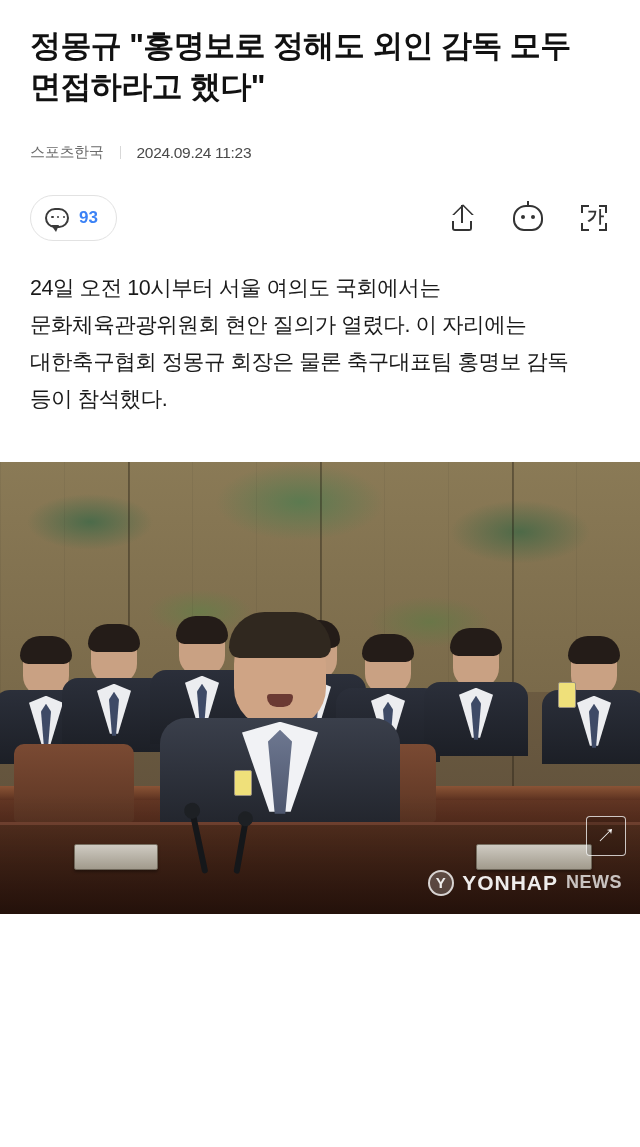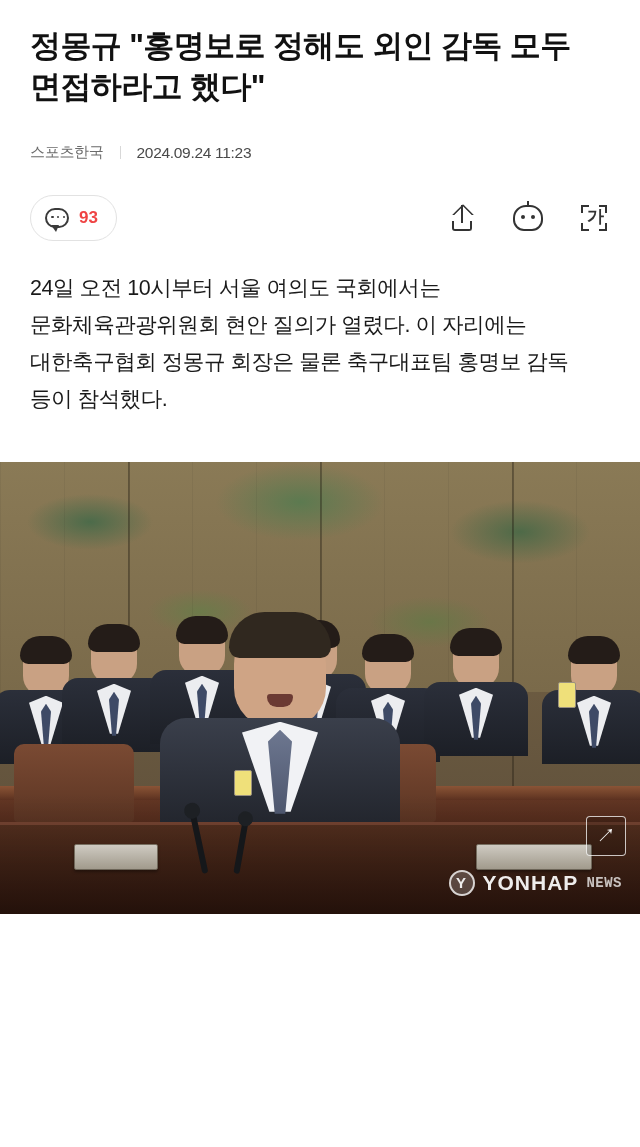--- a/index.html
+++ b/index.html
@@ -98,21 +98,21 @@
     border-radius: 26px;
     height: 46px;
     padding: 0 18px 0 14px;
     background: #fff;
     cursor: pointer;
   }
   .pill + .pill { margin-left: 12px; }
   .pill .count {
     font-size: 17px;
     font-weight: bold;
-    color: #ef4444;
+    color: #3b82f6;
     margin-left: 10px;
   }
   .comment-glyph {
     width: 24px; height: 20px;
     border: 2px solid #3a3a3a;
     border-radius: 50% / 60%;
     position: relative;
     display: inline-block;
   }
   .comment-glyph:after {
@@ -480,24 +480,23 @@
   }
   .watermark .y-circle:after {
     content: "Y";
     position: absolute;
     inset: 0;
     display: flex; align-items: center; justify-content: center;
     font-size: 15px;
     color: #fff;
   }
   .watermark .news {
-    font-size: 14px;
+    font-size: 18px;
     opacity: 0.8;
     letter-spacing: 0.5px;
-    font-family: Liberation Mono, monospace;
   }
   .expand-btn {
     position: absolute;
     right: 14px; bottom: 58px;
     width: 40px; height: 40px;
     border: 1px solid rgba(255,255,255,0.75);
     border-radius: 4px;
     background: rgba(0,0,0,0.18);
     cursor: pointer;
   }

